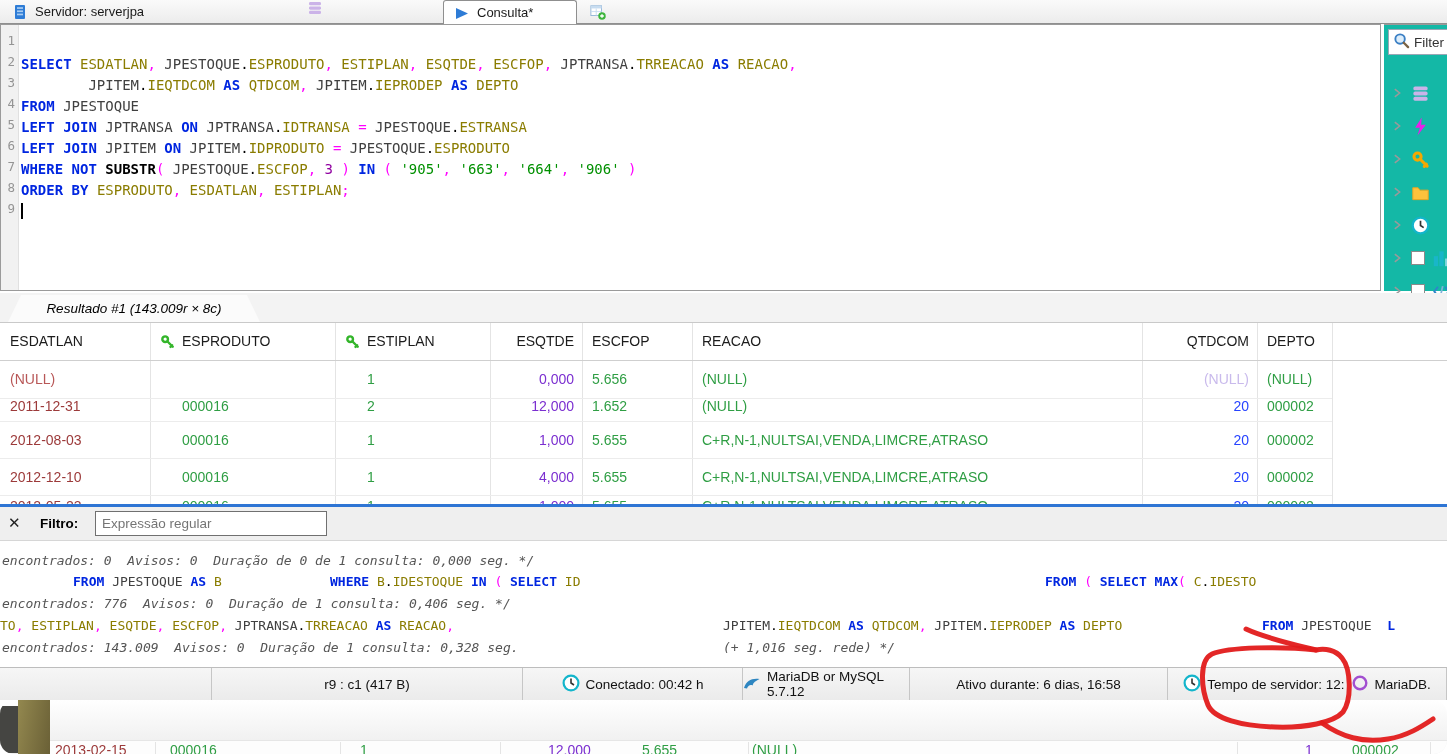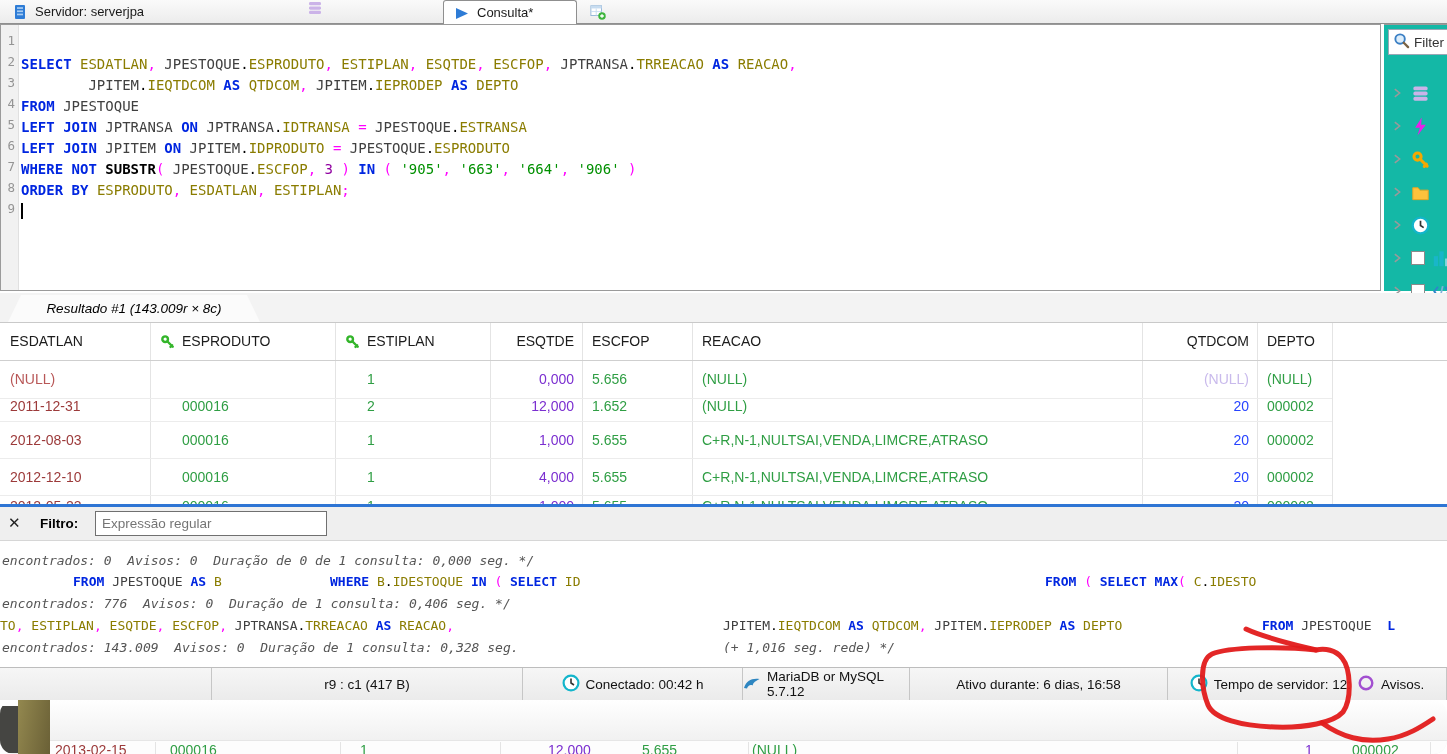--- a/index.html
+++ b/index.html
@@ -404,21 +404,21 @@
       </div>
       <div class="seg" style="left: 1168px; width: 279px;">
         <span><svg viewBox="0 0 18 18">
             <circle cx="9" cy="9" r="7.4" fill="#fff" stroke="#13b5cb" stroke-width="2.2"></circle>
             <path d="M9,4.6 V9 L12,11" stroke="#333" stroke-width="1.6" fill="none"></path>
           </svg></span>
         <span>Tempo de servidor: 12:</span>
         <span><svg viewBox="0 0 18 18">
             <circle cx="9" cy="9" r="6.3" fill="none" stroke="#a24fd0" stroke-width="2.4"></circle>
           </svg></span>
-        <span>Avisos.</span>
+        <span>MariaDB.</span>
       </div>
     </div>
 
   <div id="strip" class="abs">
     <div id="strip-dark"></div>
     <div id="strip-olive"></div>
     <div id="strip-rowbg"></div>
   <div class="frag cv-date" style="left: 55px;">2013-02-15</div>
       <div class="frag cv-green" style="left: 170px;">000016</div>
       <div class="frag cv-green" style="left: 360px;">1</div>

